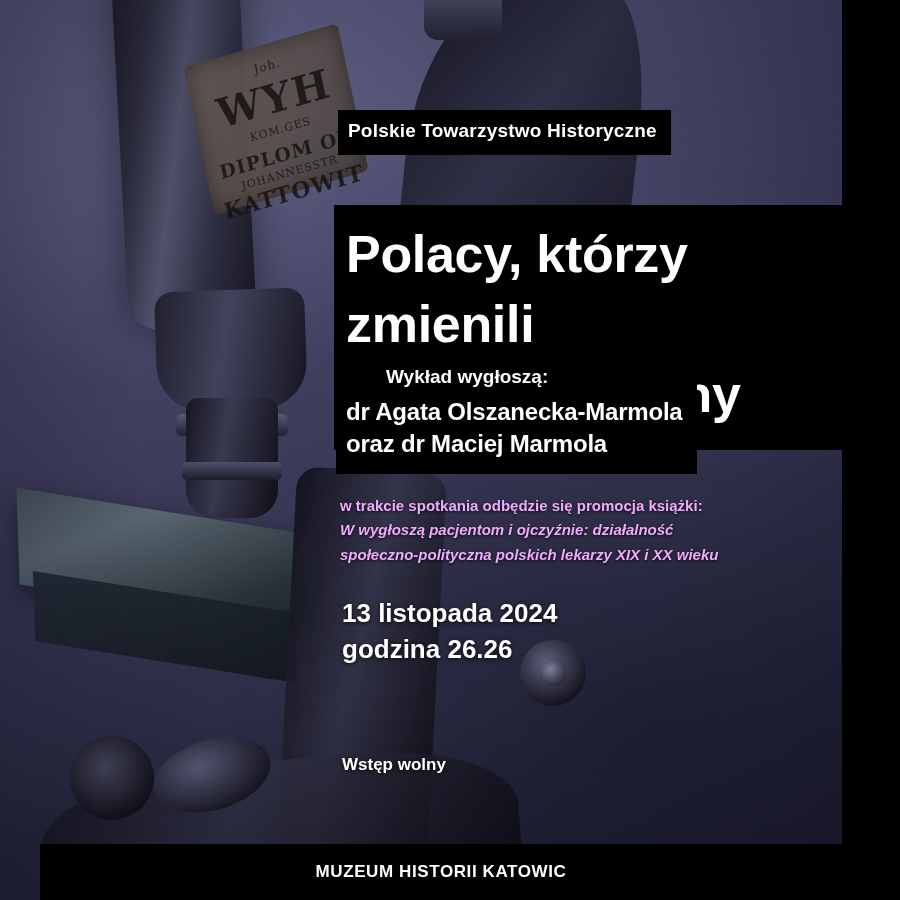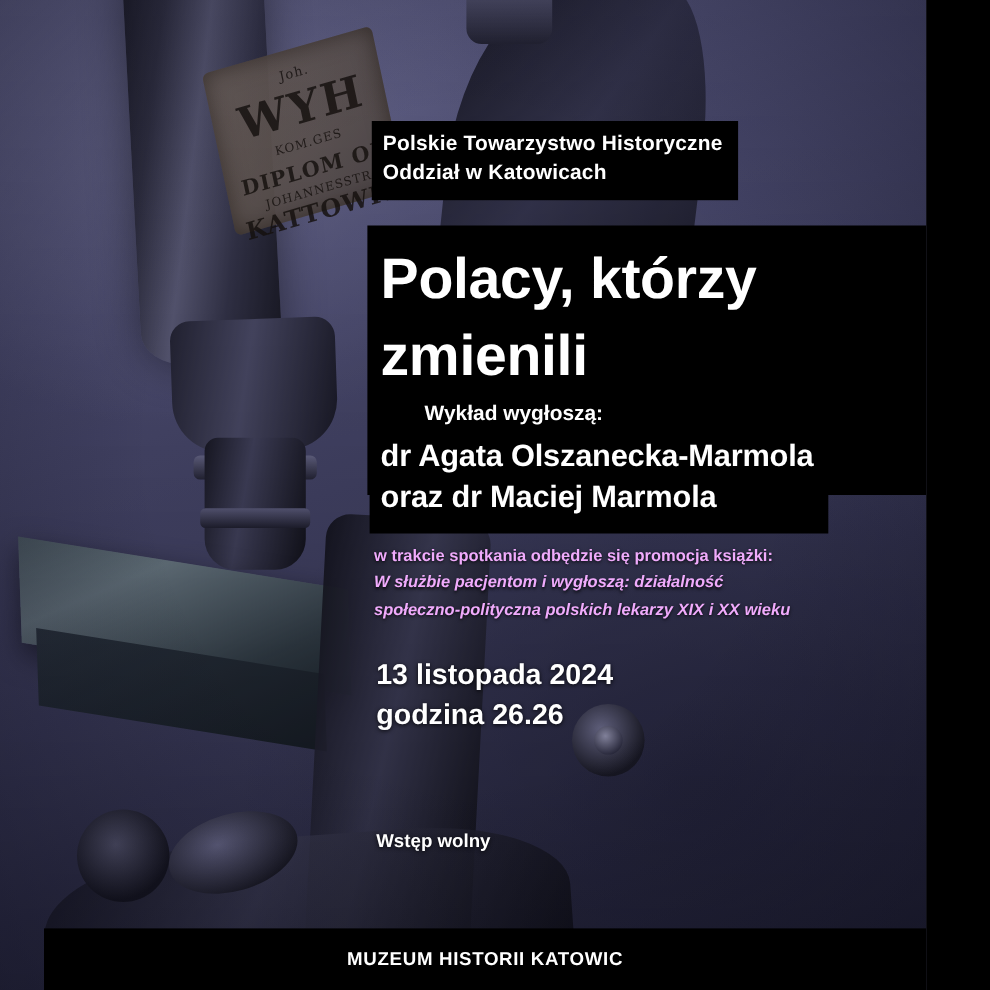--- a/index.html
+++ b/index.html
@@ -177,21 +177,21 @@
     font-weight: bold;
     line-height: 1.35;
     letter-spacing: -0.3px;
   }
   .speakers {
     left: 336px; top: 352px;
     padding: 12px 14px 14px 10px;
     line-height: 1.35;
   }
   .speakers .intro { font-size: 19px; font-weight: bold; margin-bottom: 6px; margin-left: 40px; }
-  .speakers .name { font-size: 28px; font-weight: bold; letter-spacing: -0.2px; }
+  .speakers .name { font-size: 24px; font-weight: bold; letter-spacing: -0.2px; }
 
   .book {
     position: absolute;
     left: 340px; top: 494px;
     width: 470px;
     color: #f0abfc;
     font-size: 15px;
     font-weight: bold;
     line-height: 1.62;
     text-shadow: 0 1px 3px rgba(0,0,0,0.85);
@@ -263,37 +263,36 @@
   <div class="ms ms-screw-in"></div>
   <div class="ms ms-base"></div>
   <div class="ms ms-mirror"></div>
   <div class="ms ms-wheel"></div>
 
   <div class="bg-tint"></div>
   <div class="bg-vignette"></div>
 
   <div class="tb org">
     <div>Polskie Towarzystwo Historyczne</div>
-    <div>Oddział w Katowicach</div>
   </div>
 
   <div class="tb title">
     <div>Polacy, którzy zmienili</div>
     <div>świat medycyny</div>
   </div>
 
   <div class="tb speakers">
     <div class="intro">Wykład wygłoszą:</div>
     <div class="name">dr Agata Olszanecka-Marmola</div>
     <div class="name">oraz  dr Maciej Marmola</div>
   </div>
 
   <div class="book">
     <div>w trakcie spotkania odbędzie się promocja książki:</div>
-    <div class="it">W służbie pacjentom i wygłoszą: działalność</div>
+    <div class="it">W wygłoszą pacjentom i ojczyźnie: działalność</div>
     <div class="it">społeczno-polityczna polskich lekarzy XIX i XX wieku</div>
   </div>
 
   <div class="date">
     <div>13 listopada 2024</div>
     <div>godzina 26.26</div>
   </div>
 
   <div class="free">Wstęp wolny</div>
 

